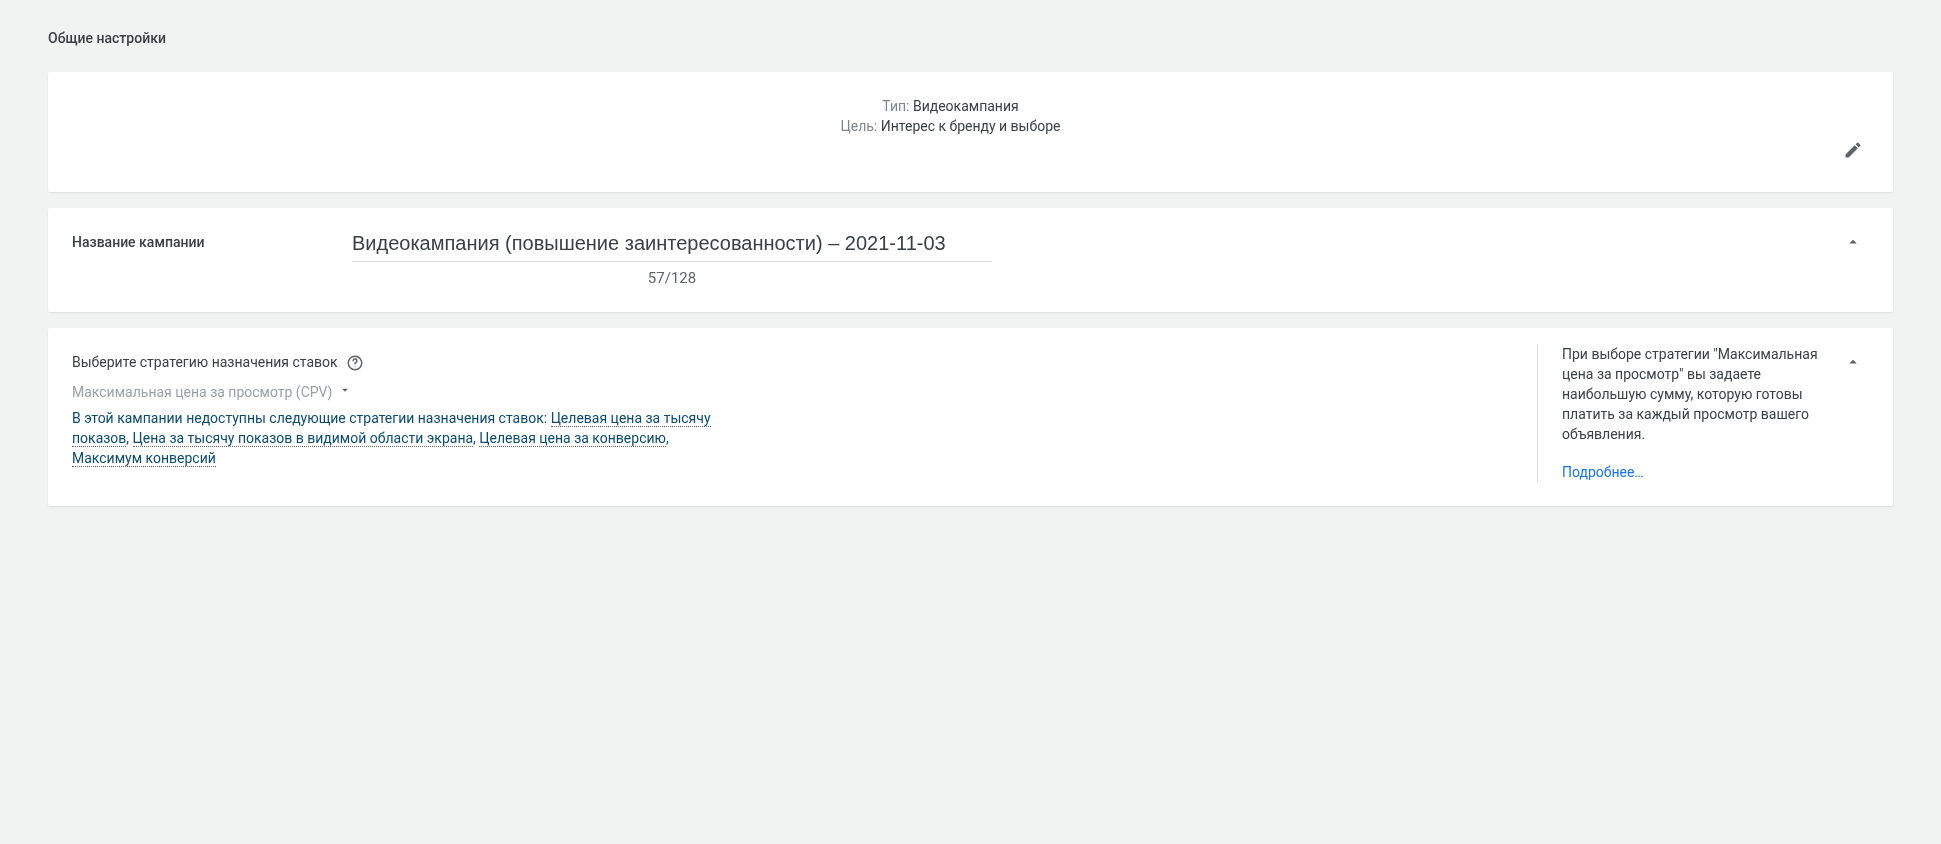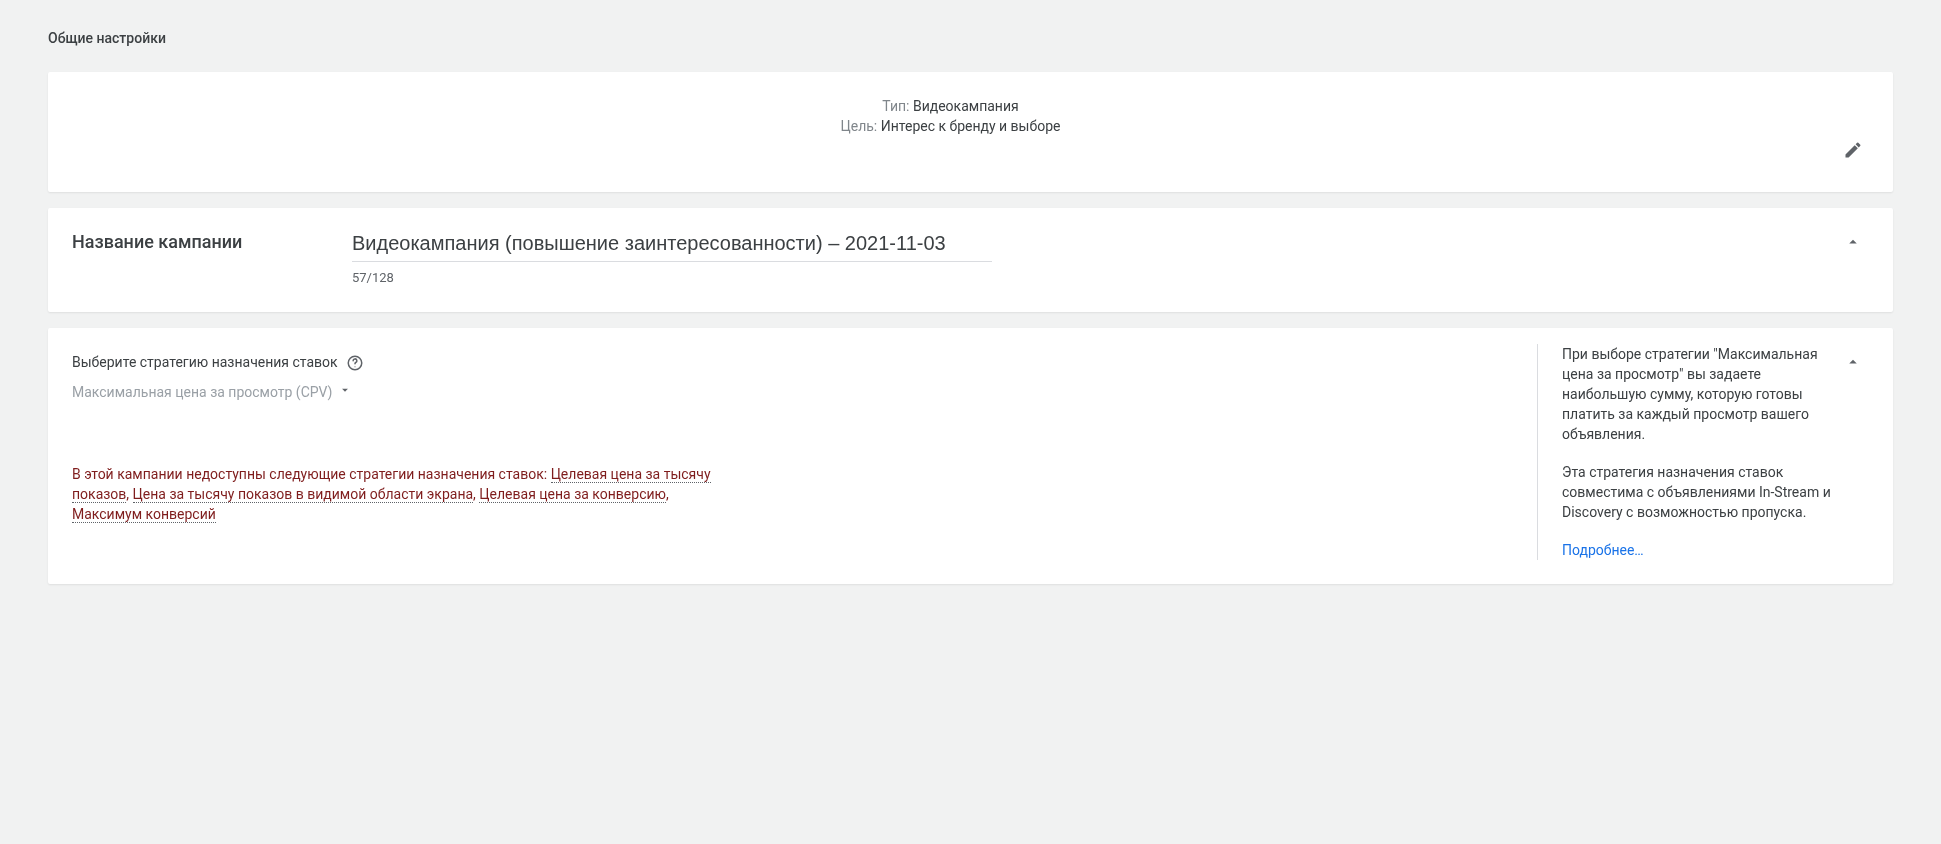--- a/index.html
+++ b/index.html
@@ -49,21 +49,21 @@
   .section {
     display: flex;
     align-items: flex-start;
     padding: 16px 24px 24px 24px;
     gap: 0;
   }
   .section-label {
     width: 280px;
     flex: none;
     padding-top: 8px;
-    font-size: 18px;
+    font-size: 14px;
     color: #3c4043;
     font-weight: 500;
   }
   .section-content { flex: 1; padding-right: 40px; }
   .section-side {
     width: 300px;
     flex: none;
     border-left: 1px solid #dadce0;
     padding-left: 24px;
     font-size: 14px;
@@ -83,49 +83,48 @@
     width: 100%;
     font-size: 20px;
     border: none;
     border-bottom: 1px solid #dadce0;
     padding: 8px 0 6px 0;
     outline: none;
     color: #3c4043;
     background: transparent;
   }
   .char-counter {
-    text-align: left;
-    font-size: 13px;
+    text-align: center;
+    font-size: 15px;
     color: #5f6368;
     width: 640px;
     padding-top: 6px;
   }
 
   
   .bidding-label-row {
     display:flex; align-items:flex-end; gap:8px;
     padding: 8px 0 4px 0;
     color:#3c4043;
   }
   .help-icon {
     width:18px;height:18px;color:#5f6368;display:inline-flex;
   }
   .bidding-select {
     display:inline-flex; align-items:center; gap:6px;
     padding: 6px 0 6px 0;
     cursor:pointer;
-    margin-bottom: 16px;
+    margin-bottom: 0;
     color:#9aa0a6;
   }
   .bidding-select svg { color:#5f6368; }
 
   .unavail-text {
-    color:#7f1d1d;
+    color:#0c4a6e;
     max-width: 640px;
-    margin-top: 40px;
   }
   .unavail-text .link-item{
     border-bottom: 1px dotted #5f6368;
     cursor: help;
   }
   .side-para { margin-bottom: 18px; }
   .learn-more { color:#1a73e8; cursor:pointer; }
 
 </style>
 </head>
@@ -201,21 +200,20 @@
         <span> </span>
         <span class="link-item">Целевая цена за тысячу показов</span><span>, </span>
         <span class="link-item">Цена за тысячу показов в видимой области экрана</span><span>, </span>
         <span class="link-item">Целевая цена за конверсию</span><span>, </span>
         <span class="link-item">Максимум конверсий</span>
       </div>
     </div>
 
     <div class="section-side">
       <div class="side-para">При выборе стратегии "Максимальная цена за просмотр" вы задаете наибольшую сумму, которую готовы платить за каждый просмотр вашего объявления.</div>
-      <div class="side-para">Эта стратегия назначения ставок совместима с объявлениями In-Stream и Discovery с возможностью пропуска.</div>
       <div class="learn-more">Подробнее…</div>
     </div>
 
     <div class="collapse-btn">
       <span>
         <svg width="18" height="18" viewBox="0 0 24 24" fill="currentColor">
             <path d="M7 14l5-5 5 5z"></path>
           </svg>
       </span>
     </div>

